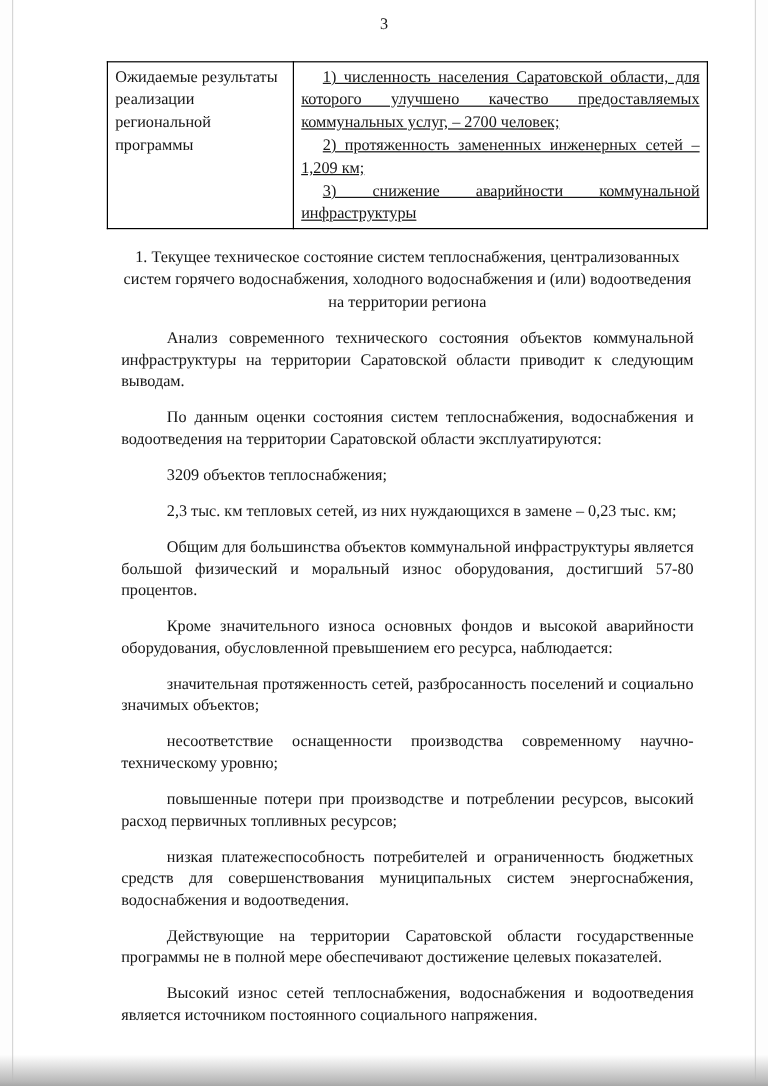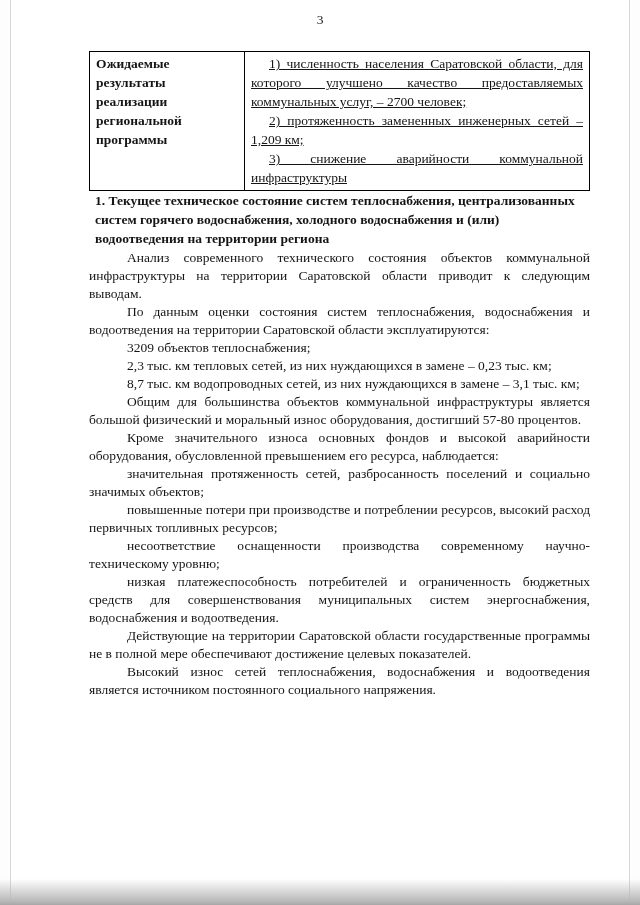--- a/index.html
+++ b/index.html
@@ -44,39 +44,39 @@
     border-collapse: collapse;
     margin-top: 21px;
   }
   table.top-table td {
     border: 1.5px solid #000;
     vertical-align: top;
     padding: 2px 6px 3px 6px;
   }
   td.cell-left {
     width: 31%;
-    font-weight: bold;
+    font-weight: normal;
     line-height: 19px;
   }
   td.cell-right { width: 69%; }
   td.cell-right div {
     text-align: justify;
     text-indent: 18px;
     line-height: 19px;
     text-decoration: underline;
   }
   h1.section-heading {
     font-size: 13.5px;
     line-height: 19px;
-    font-weight: bold;
-    text-align: left;
-    margin: 0 6px 1px 6px;
+    font-weight: normal;
+    text-align: center;
+    margin: 13px 6px 1px 6px;
   }
   .paragraphs p {
-    margin: 0;
+    margin: 12px;
     text-align: justify;
     text-indent: 38px;
     line-height: 18px;
   }
 </style>
 </head>
 <body>
 
 <div class="scan">
   <div class="page">
@@ -93,26 +93,25 @@
               </td>
         </tr>
       </tbody>
         </table>
       <h1 class="section-heading">1. Текущее техническое состояние систем теплоснабжения, централизованных систем горячего водоснабжения, холодного водоснабжения и (или) водоотведения на территории региона</h1>
       <div class="paragraphs">
           <p>Анализ современного технического состояния объектов коммунальной инфраструктуры на территории Саратовской области приводит к следующим выводам.</p>
           <p>По данным оценки состояния систем теплоснабжения, водоснабжения и водоотведения на территории Саратовской области эксплуатируются:</p>
           <p>3209 объектов теплоснабжения;</p>
           <p>2,3 тыс. км тепловых сетей, из них нуждающихся в замене – 0,23 тыс. км;</p>
-          <p>8,7 тыс. км водопроводных сетей, из них нуждающихся в замене – 3,1 тыс. км;</p>
           <p>Общим для большинства объектов коммунальной инфраструктуры является большой физический и моральный износ оборудования, достигший 57-80 процентов.</p>
           <p>Кроме значительного износа основных фондов и высокой аварийности оборудования, обусловленной превышением его ресурса, наблюдается:</p>
           <p>значительная протяженность сетей, разбросанность поселений и социально значимых объектов;</p>
+          <p>несоответствие оснащенности производства современному научно-техническому уровню;</p>
           <p>повышенные потери при производстве и потреблении ресурсов, высокий расход первичных топливных ресурсов;</p>
-          <p>несоответствие оснащенности производства современному научно-техническому уровню;</p>
           <p>низкая платежеспособность потребителей и ограниченность бюджетных средств для совершенствования муниципальных систем энергоснабжения, водоснабжения и водоотведения.</p>
           <p>Действующие на территории Саратовской области государственные программы не в полной мере обеспечивают достижение целевых показателей.</p>
           <p>Высокий износ сетей теплоснабжения, водоснабжения и водоотведения является источником постоянного социального напряжения.</p>
         </div>
     </div>
   </div>
   <div class="bottom-shadow"></div>
 </div>
 
 </body></html>

